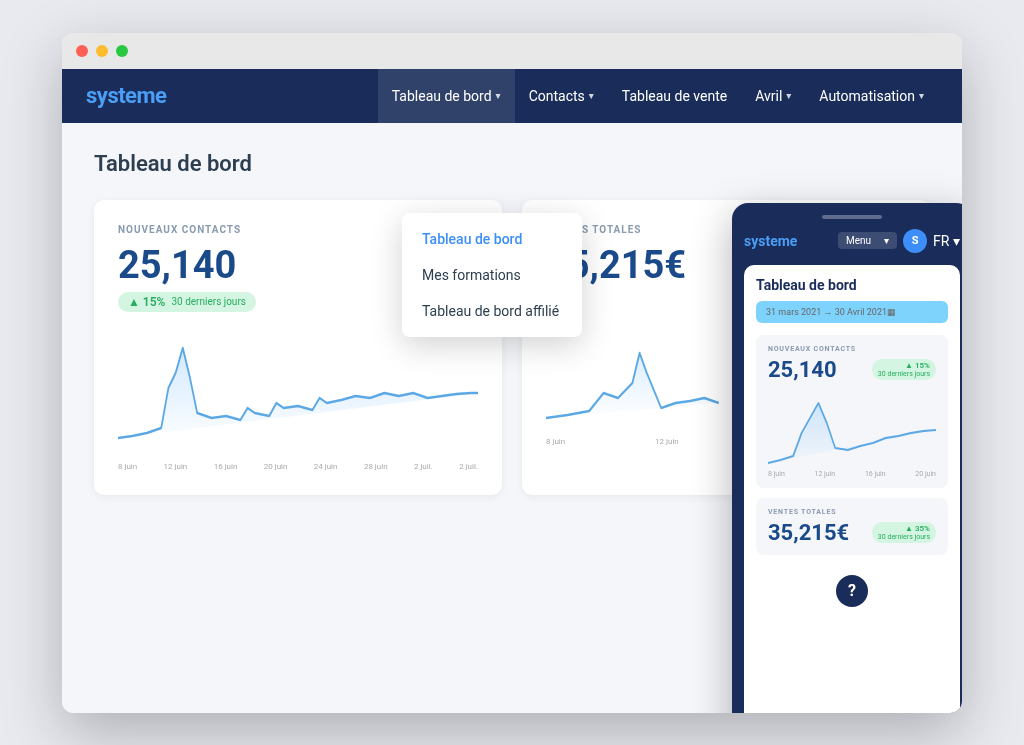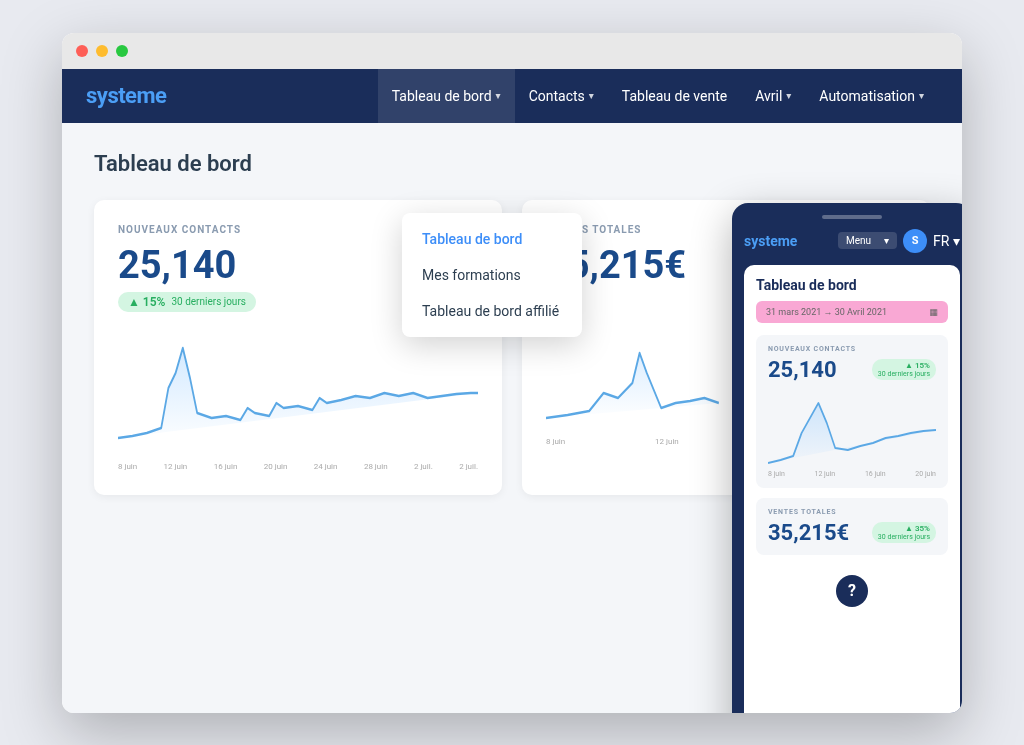--- a/index.html
+++ b/index.html
@@ -274,22 +274,21 @@
     .mobile-page-title {
       font-size: 14px;
       font-weight: 700;
       color: #1a2d5a;
       margin-bottom: 8px;
     }
 
     .mobile-date-range {
       display: flex;
       align-items: center;
-      justify-content: space-between;
-      background: #f9a8d4;
+      background: #7dd3fc;
       border-radius: 6px;
       padding: 6px 10px;
       font-size: 9px;
       color: #666;
       margin-bottom: 12px;
     }
 
     .mobile-stat-card {
       background: #f4f6f9;
       border-radius: 8px;

